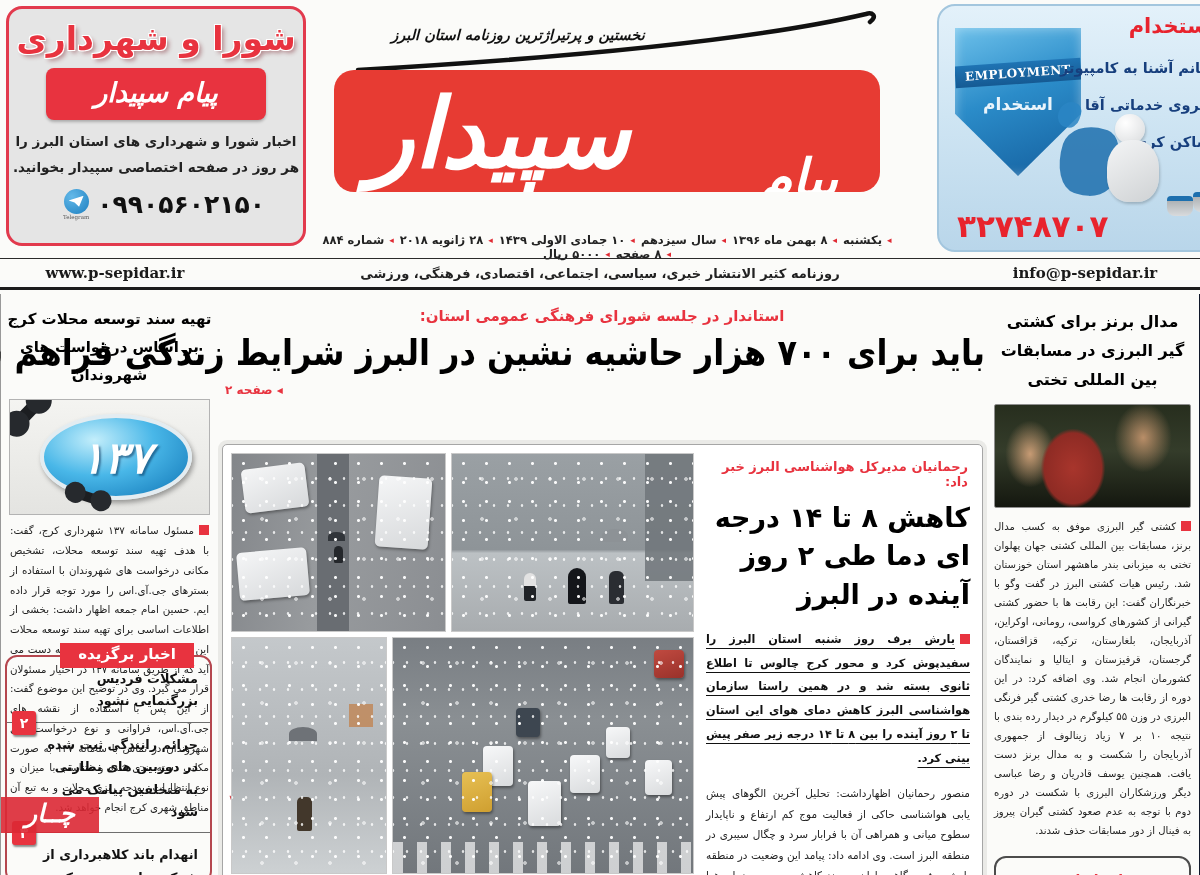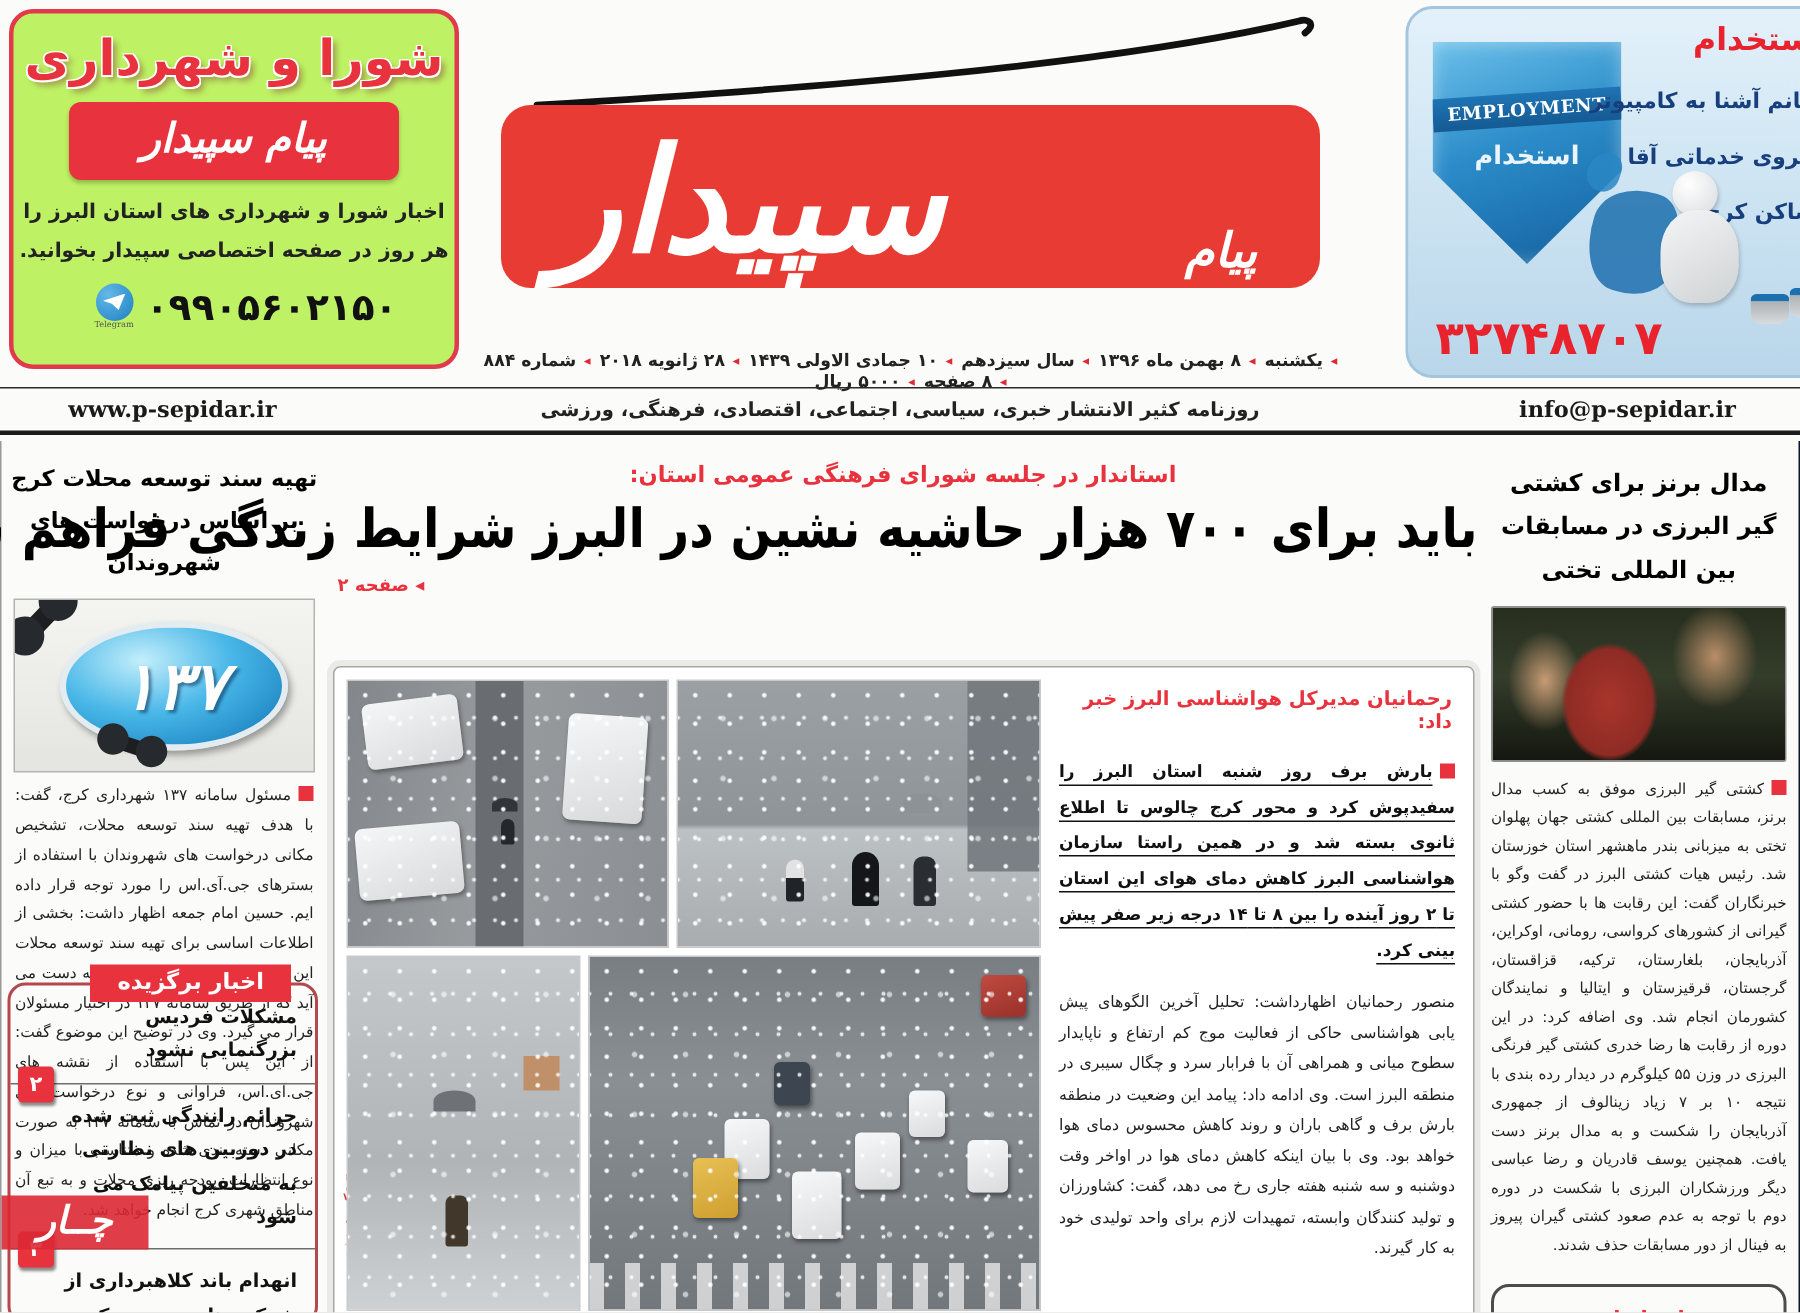--- a/index.html
+++ b/index.html
@@ -2,21 +2,21 @@
 <html lang="fa"><head>
 <meta charset="utf-8">
 <style>
   html,body{margin:0;padding:0;background:#dcdcd8;}
   *{box-sizing:border-box;}
   .canvas{position:relative;width:1200px;height:875px;margin:0 auto;background:#fbfbf9;overflow:hidden;
           font-family:"DejaVu Sans",sans-serif;color:#1a1a1a;}
   .latin{font-family:"DejaVu Serif",serif;}
 
   
-  .council{position:absolute;left:6px;top:6px;width:300px;height:240px;background:#bef264;
+  .council{position:absolute;left:6px;top:6px;width:300px;height:240px;background:#e5e5e5;
            border:3px solid #e23a4d;border-radius:16px;direction:rtl;text-align:center;overflow:hidden;}
   .council-title{margin-top:10px;font-size:33px;font-weight:bold;color:#e8333f;letter-spacing:-1px;
       text-shadow:-1px -1px 0 #fff,1px -1px 0 #fff,-1px 1px 0 #fff,1px 1px 0 #fff,3px 3px 4px rgba(120,30,40,.45);}
   .council-logo{margin:10px auto 8px;width:220px;background:#e8333f;border-radius:8px;color:#fff;
       font-size:27px;font-weight:bold;font-style:italic;padding:9px 0 12px;box-shadow:0 2px 3px rgba(0,0,0,.25);}
   .council-line{font-size:13.5px;font-weight:bold;color:#222;line-height:1.95;}
   .council-phone-row{display:flex;direction:ltr;justify-content:center;align-items:center;gap:8px;margin-top:8px;padding-left:16px;}
   .council-phone{font-size:25px;font-weight:bold;color:#111;letter-spacing:1px;}
   .tg-wrap{display:flex;flex-direction:column;align-items:center;}
   .tg{width:25px;height:25px;border-radius:50%;background:radial-gradient(circle at 32% 30%,#63b9e9,#1d7fc0);position:relative;}
@@ -24,21 +24,21 @@
       clip-path:polygon(0 45%,100% 0,70% 100%,40% 62%);}
   .tg-label{font-size:5.5px;color:#555;}
 
   
   .masthead{position:absolute;left:318px;top:0;width:578px;height:256px;}
   .swoosh{position:absolute;left:0;top:6px;width:578px;height:66px;}
   .tagline{position:absolute;left:50px;top:26px;width:300px;text-align:center;font-family:"DejaVu Serif",serif;
       font-style:italic;font-weight:bold;font-size:14.5px;color:#111;}
   .mast-red{position:absolute;left:16px;right:16px;top:70px;height:122px;background:#e73b33;border-radius:20px;overflow:hidden;}
   .mast-title{position:absolute;left:34px;top:-12px;color:#fff;font-size:96px;font-weight:bold;font-style:italic;line-height:1.6;}
-  .mast-prefix{position:absolute;right:42px;top:78px;color:#fff;font-size:32px;font-weight:bold;font-style:italic;}
+  .mast-prefix{position:absolute;right:42px;top:78px;color:#fff;font-size:52px;font-weight:bold;font-style:italic;}
   .dateline{position:absolute;top:233px;width:100%;text-align:center;direction:rtl;font-size:11.5px;font-weight:bold;color:#222;}
   .dl{margin:0 1px;white-space:nowrap;}
   .dl::before{content:"◂";color:#e02a33;margin-left:5px;font-size:9px;vertical-align:1px;}
 
   
   .employ{position:absolute;left:898px;top:4px;width:296px;height:248px;border-radius:18px;
       background:linear-gradient(180deg,#e3f1fa 0%,#cfe5f3 45%,#b9d6ea 100%);border:2px solid #a3c6de;direction:rtl;overflow:hidden;margin-left:39px;}
   .employ-title{position:absolute;right:16px;top:8px;color:#e8232d;font-size:21px;font-weight:bold;}
   .shield{position:absolute;left:16px;top:22px;width:126px;height:148px;
       background:linear-gradient(160deg,#6cc0ea 0%,#2b8cc9 45%,#145f9e 100%);
@@ -180,20 +180,21 @@
         <span class="tg-label latin">Telegram</span>
       </span>
       <span class="council-phone">۰۹۹۰۵۶۰۲۱۵۰</span>
     </div>
   </div>
 
   <div class="masthead">
     <svg class="swoosh" viewBox="0 0 578 66">
       <path d="M40,64 C210,54 420,38 548,8 C554,6 560,10 552,16" stroke="#111" stroke-width="4.5" fill="none" stroke-linecap="round"></path>
     </svg>
+    <div class="tagline">نخستین و پرتیراژترین روزنامه استان البرز</div>
     <div class="mast-red">
       <div class="mast-title">سپیدار</div>
       <div class="mast-prefix">پیام</div>
     </div>
     <div class="dateline">
       <span class="dl">یکشنبه</span>
       <span class="dl">۸ بهمن ماه ۱۳۹۶</span>
       <span class="dl">سال سیزدهم</span>
       <span class="dl">۱۰ جمادی الاولی ۱۴۳۹</span>
       <span class="dl">۲۸ ژانویه ۲۰۱۸</span>
@@ -260,20 +261,21 @@
 
   <div class="col-center">
     <div class="kicker-main">استاندار در جلسه شورای فرهنگی عمومی استان:</div>
     <div class="headline-main">باید برای ۷۰۰ هزار حاشیه نشین در البرز شرایط زندگی فراهم شود</div>
     <div class="page-ref-main">◂ صفحه ۲</div>
 
     <div class="story-box">
       <div class="photo-credit">▾ عکس: هشتبهری</div>
       <div class="story">
         <div class="story-kicker">رحمانیان مدیرکل هواشناسی البرز خبر داد:</div>
+        <div class="story-headline">کاهش ۸ تا ۱۴ درجه ای دما طی ۲ روز آینده در البرز</div>
         <div class="story-lead"><span class="mark"></span><span>بارش برف روز شنبه استان البرز را سفیدپوش کرد و محور کرج چالوس تا اطلاع ثانوی بسته شد و در همین راستا سازمان هواشناسی البرز کاهش دمای هوای این استان تا ۲ روز آینده را بین ۸ تا ۱۴ درجه زیر صفر پیش بینی کرد.</span></div>
         <div class="story-body">منصور رحمانیان اظهارداشت: تحلیل آخرین الگوهای پیش یابی هواشناسی حاکی از فعالیت موج کم ارتفاع و ناپایدار سطوح میانی و همراهی آن با فرابار سرد و چگال سیبری در منطقه البرز است. وی ادامه داد: پیامد این وضعیت در منطقه بارش برف و گاهی باران و روند کاهش محسوس دمای هوا خواهد بود. وی با بیان اینکه کاهش دمای هوا در اواخر وقت دوشنبه و سه شنبه هفته جاری رخ می دهد، گفت: کشاورزان و تولید کنندگان وابسته، تمهیدات لازم برای واحد تولیدی خود به کار گیرند.</div>
       </div>
       <div class="photos">
         <div class="prow prow1">
           <div class="scene snow s1">
             <div class="car c1"></div>
             <div class="car c2"></div>
             <div class="car c3"></div>
             <div class="umb"></div>

